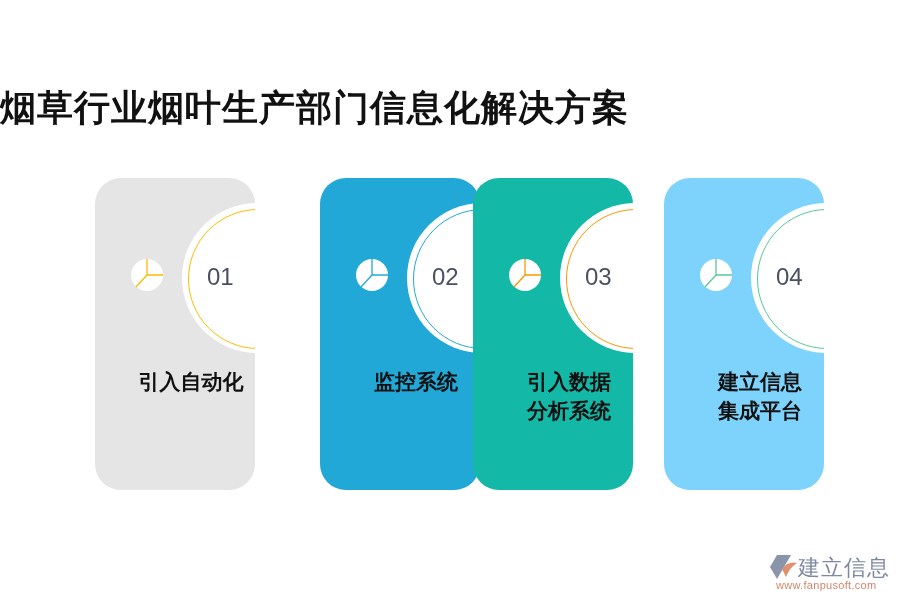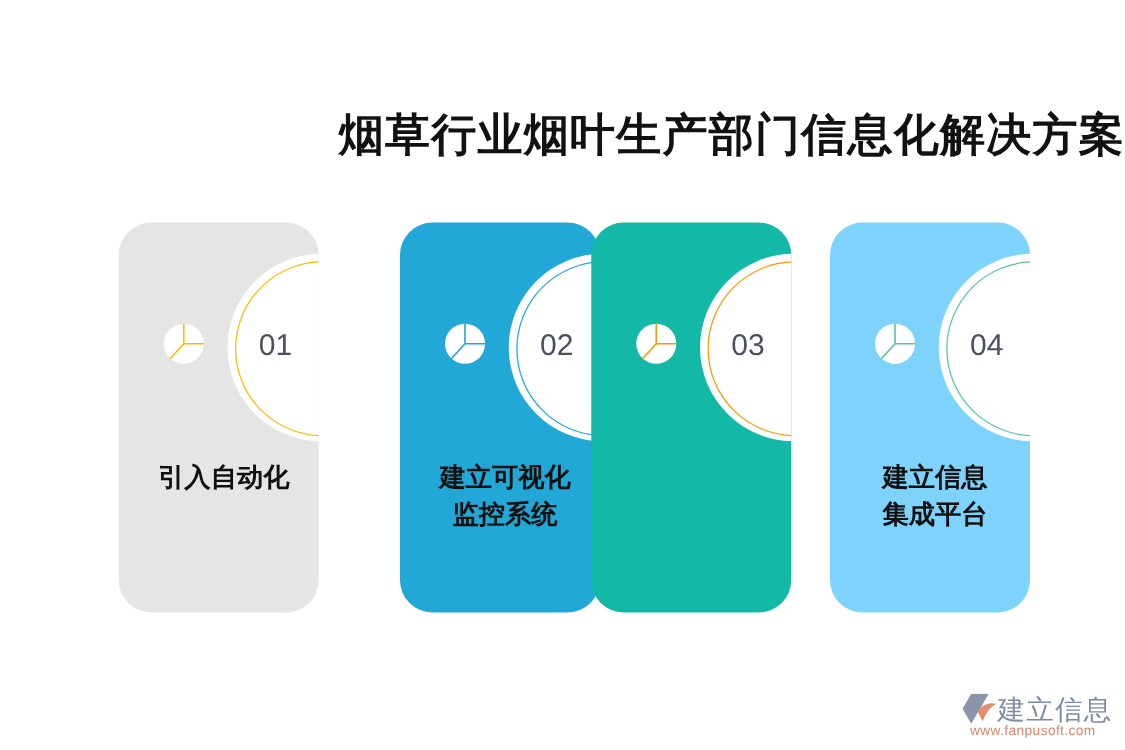--- a/index.html
+++ b/index.html
@@ -1,28 +1,28 @@
 <!DOCTYPE html>
 <html><head>
 <meta charset="utf-8">
 <style>
   html, body { margin:0; padding:0; }
   body { width:900px; height:600px; background:#ffffff; position:relative; overflow:hidden;
          font-family:"DejaVu Sans","Liberation Sans",sans-serif; }
-  .title { position:absolute; left:0; top:84px; width:900px; text-align:right;
+  .title { position:absolute; left:0; top:84px; width:900px; text-align:left;
            font-size:36px; font-weight:bold; color:#111111; letter-spacing:1px; }
   .card { position:absolute; top:178px; width:160px; height:312px; border-radius:26px; overflow:hidden; }
   .half { position:absolute; left:87px; top:25px; width:150px; height:150px; border-radius:50%;
           background:#ffffff; }
   .arc { position:absolute; left:93px; top:31px; width:140px; height:140px; border-radius:50%;
          border:1.2px solid; box-sizing:border-box; background:transparent; }
   .num { position:absolute; left:112px; top:85px; width:40px; font-size:24px; color:#4a5060;
          font-family:"Liberation Sans",sans-serif; text-align:left; }
   .pie { position:absolute; left:35px; top:80px; width:34px; height:34px; }
-  .label { position:absolute; left:4px; top:190px; width:160px; text-align:center;
+  .label { position:absolute; left:16px; top:190px; width:160px; text-align:center;
            font-size:21px; font-weight:bold; color:#111111; line-height:29px; }
   .logo { position:absolute; left:768px; top:553px; width:125px; height:40px; }
   .logo-text { position:absolute; left:30px; top:0px; font-size:22px; color:#7e8aa3; letter-spacing:1px; }
   .logo-url { position:absolute; left:8px; top:26px; font-size:11px; color:#d4866a;
               font-family:Liberation Sans, sans-serif; letter-spacing:0.3px; }
 </style>
 </head>
 <body>
 
 <div class="title">烟草行业烟叶生产部门信息化解决方案</div>
@@ -46,35 +46,38 @@
   <div class="half"></div>
   <div class="arc" style="border-color:#21A8D6;"></div>
   <div class="num">02</div>
   <svg class="pie" viewBox="0 0 34 34">
     <circle cx="17" cy="17" r="16" fill="#ffffff"></circle>
     <line x1="17" y1="17" x2="17" y2="1" stroke="#21A8D6" stroke-width="1.3"></line>
     <line x1="17" y1="17" x2="33" y2="17" stroke="#21A8D6" stroke-width="1.3"></line>
     <line x1="17" y1="17" x2="6" y2="29" stroke="#21A8D6" stroke-width="1.3"></line>
   </svg>
   <div class="label">
-    <div>建立可视化</div>
     <div>监控系统</div>
   </div>
 </div>
 
 <div class="card" style="left:473px;background:#14b8a6;">
   <div class="half"></div>
   <div class="arc" style="border-color:#FC9600;"></div>
   <div class="num">03</div>
   <svg class="pie" viewBox="0 0 34 34">
     <circle cx="17" cy="17" r="16" fill="#ffffff"></circle>
     <line x1="17" y1="17" x2="17" y2="1" stroke="#FC9600" stroke-width="1.3"></line>
     <line x1="17" y1="17" x2="33" y2="17" stroke="#FC9600" stroke-width="1.3"></line>
     <line x1="17" y1="17" x2="6" y2="29" stroke="#FC9600" stroke-width="1.3"></line>
   </svg>
+  <div class="label">
+    <div>引入数据</div>
+    <div>分析系统</div>
+  </div>
 </div>
 
 <div class="card" style="left:664px;background:#7dd3fc;">
   <div class="half"></div>
   <div class="arc" style="border-color:#55C995;"></div>
   <div class="num">04</div>
   <svg class="pie" viewBox="0 0 34 34">
     <circle cx="17" cy="17" r="16" fill="#ffffff"></circle>
     <line x1="17" y1="17" x2="17" y2="1" stroke="#55C995" stroke-width="1.3"></line>
     <line x1="17" y1="17" x2="33" y2="17" stroke="#55C995" stroke-width="1.3"></line>

